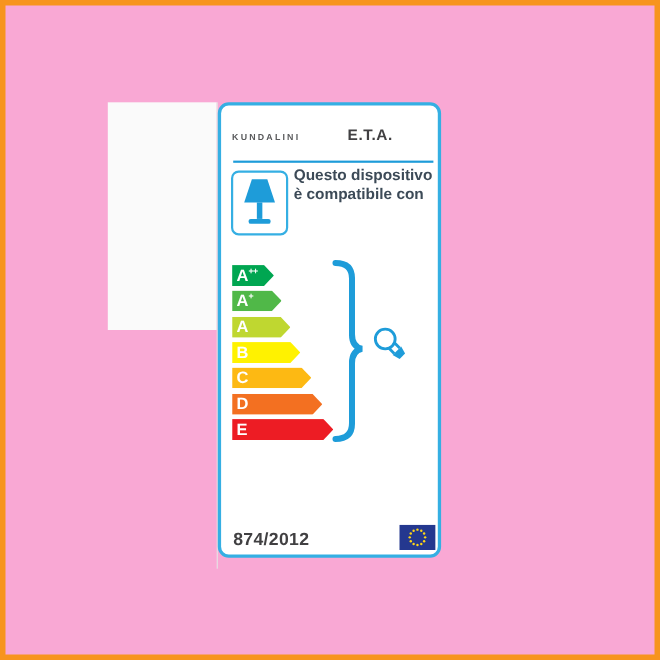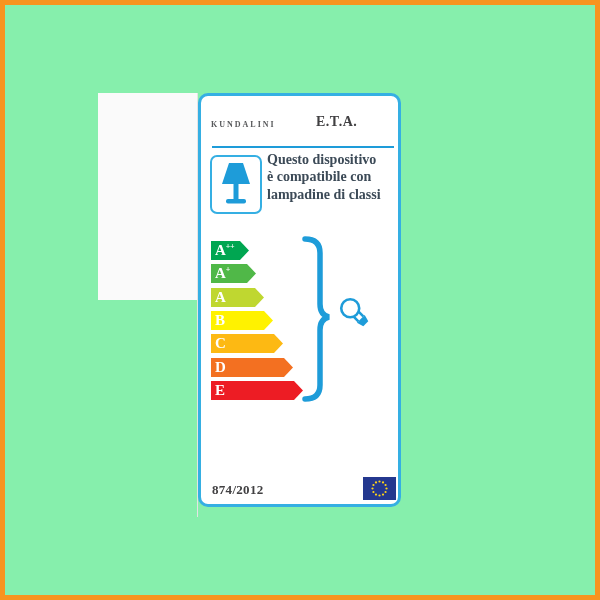--- a/index.html
+++ b/index.html
@@ -1,18 +1,18 @@
 <!DOCTYPE html>
 <html style="--frame-orange: #F7941E; --card-blue: #35AFE3; --icon-blue: #1E9CD9; --text-slate: #3C4A57; --ink: #414042; --brand-gray: #58595B; --flag-navy: #24388F; --flag-star: #FFD617;"><head>
 <meta charset="utf-8">
 <style>
   html,body{margin:0;padding:0;background:#fff;}
   .stage{
-    position:relative;width:600px;height:600px;background:#86efac;overflow:hidden;
-    font-family:Liberation Serif, serif;
+    position:relative;width:600px;height:600px;background:#f9a8d4;overflow:hidden;
+    font-family:Liberation Sans, sans-serif;
   }
   .orange-frame{
     position:absolute;inset:0;border:5px solid var(--frame-orange,#F7941E);
     box-sizing:border-box;pointer-events:none;z-index:50;
   }
   .page-shade{
     position:absolute;left:98px;top:93px;width:99px;height:207px;
     background:#fafafa;
   }
   .page-edge{
@@ -53,21 +53,21 @@
     display:flex;align-items:center;
   }
   .arrow-label{
     color:#fff;font-weight:bold;font-size:15px;line-height:19px;padding-left:4px;
   }
   .arrow-label sup{font-size:8px;line-height:0;vertical-align:6px;letter-spacing:-0.5px;}
   .brace-wrap{position:absolute;left:296px;top:236px;width:40px;height:166px;}
   .bulb-wrap{position:absolute;left:336px;top:294px;width:44px;height:44px;}
   .regulation{
     position:absolute;left:212px;top:482px;
-    font-size:13px;font-weight:bold;color:var(--ink,#414042);letter-spacing:0.3px;
+    font-size:16px;font-weight:bold;color:var(--ink,#414042);letter-spacing:0.3px;
   }
   .eu-flag{
     position:absolute;left:363px;top:477px;width:33px;height:23px;
   }
 </style>
 </head>
 <body>
 
 <div class="stage">
   <div class="orange-frame"></div>
@@ -84,21 +84,20 @@
     <svg width="44" height="50" viewBox="0 0 44 50">
       <polygon points="15,3 29,3 36,24 8,24" fill="var(--icon-blue,#1E9CD9)"></polygon>
       <rect x="19.5" y="24" width="5" height="15" fill="var(--icon-blue,#1E9CD9)"></rect>
       <rect x="12" y="39" width="20" height="4.5" rx="2" fill="var(--icon-blue,#1E9CD9)"></rect>
     </svg>
   </div>
 
   <div class="info-text">
     <div>Questo dispositivo</div>
     <div>è compatibile con</div>
-    <div>lampadine di classi</div>
   </div>
 
   <div class="arrows" id="arrows">
       <div class="arrow" style="top: 0px; width: 38px; background: rgb(0, 166, 81);">
         <span class="arrow-label">A<sup>++</sup></span>
       </div>
       <div class="arrow" style="top: 23px; width: 45px; background: rgb(80, 184, 72);">
         <span class="arrow-label">A<sup>+</sup></span>
       </div>
       <div class="arrow" style="top: 47px; width: 53px; background: rgb(191, 215, 48);">

